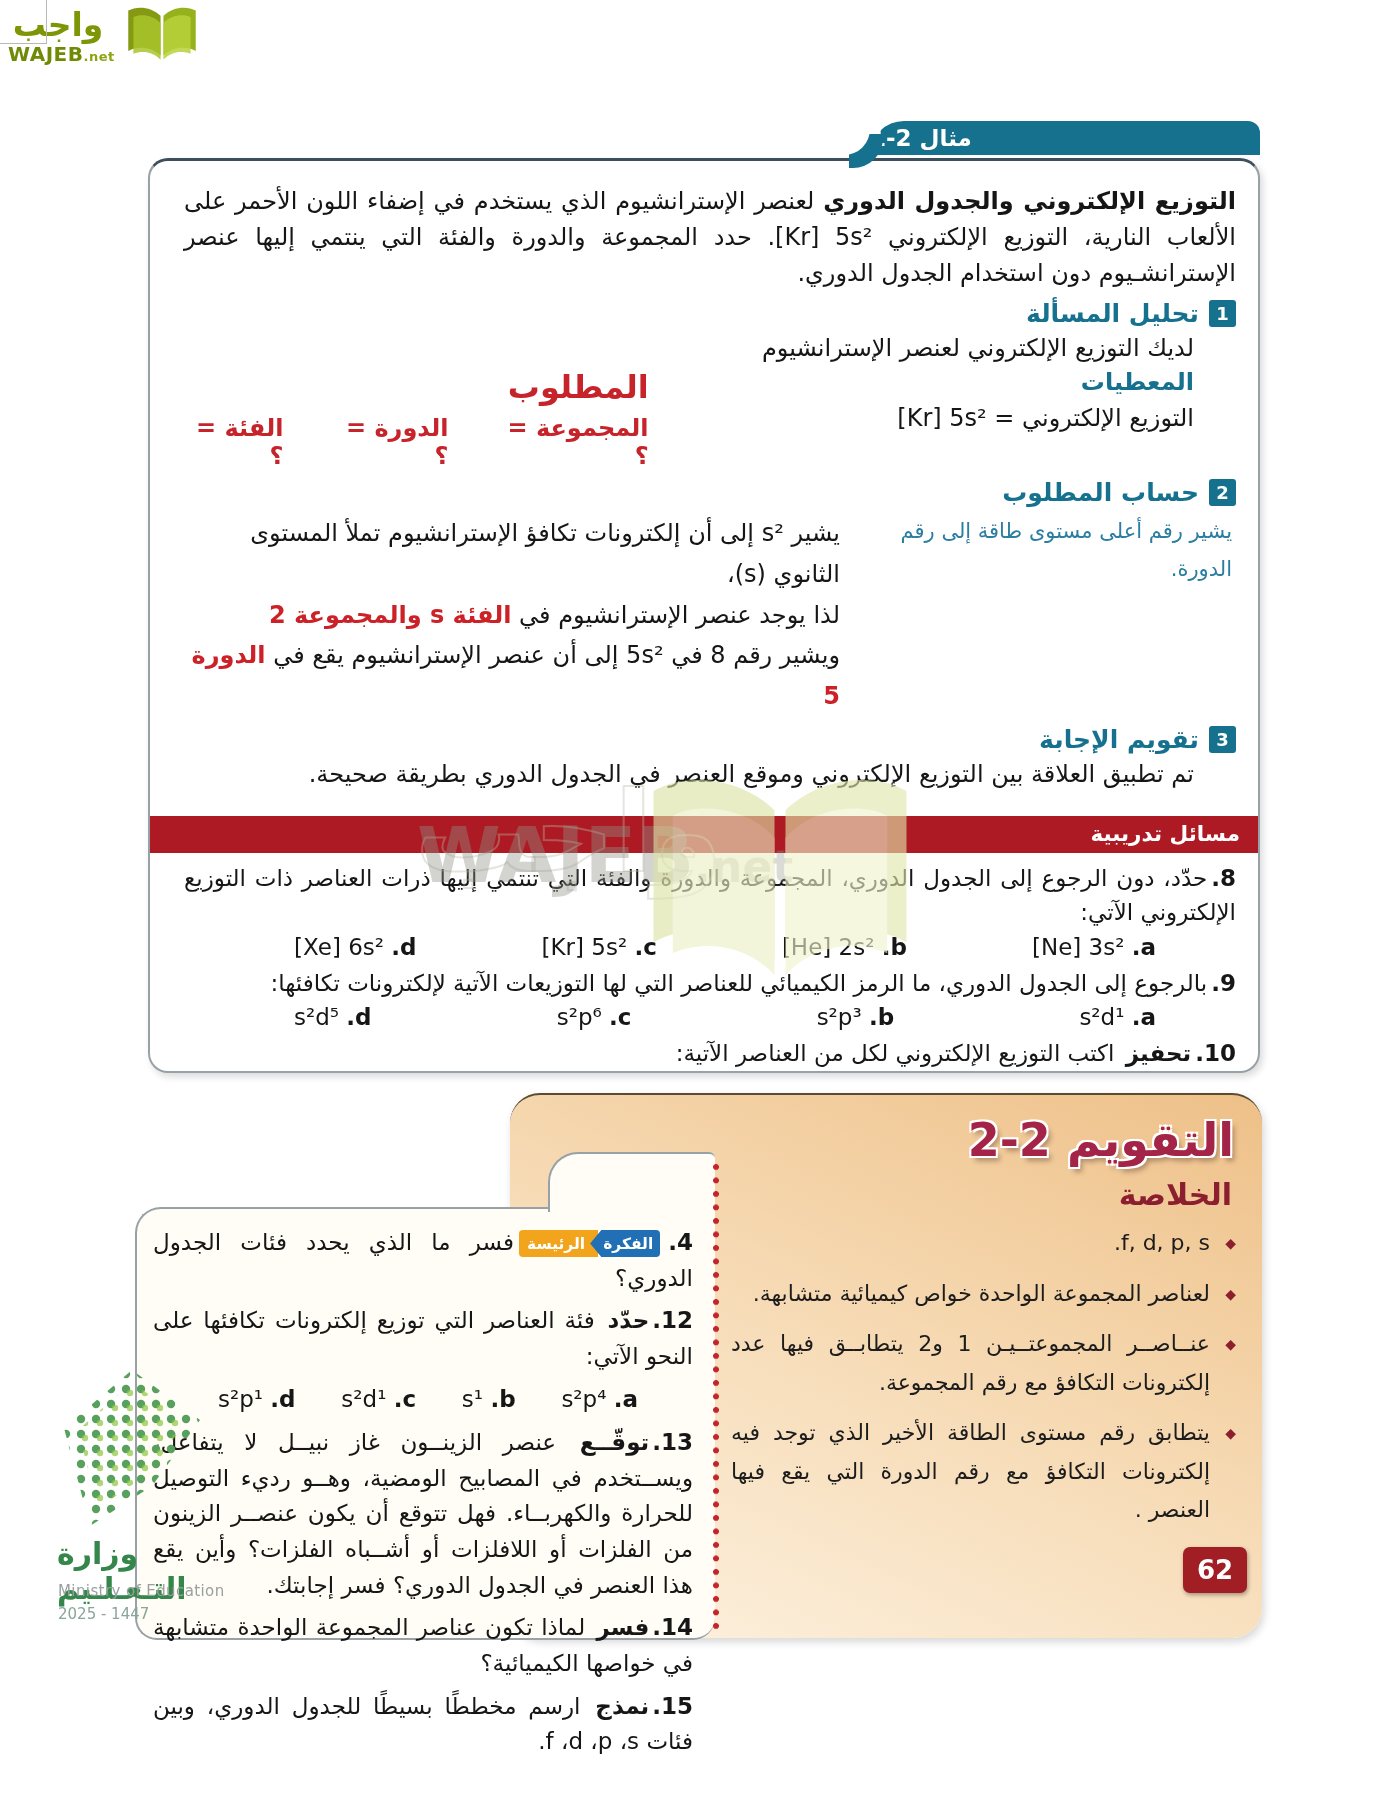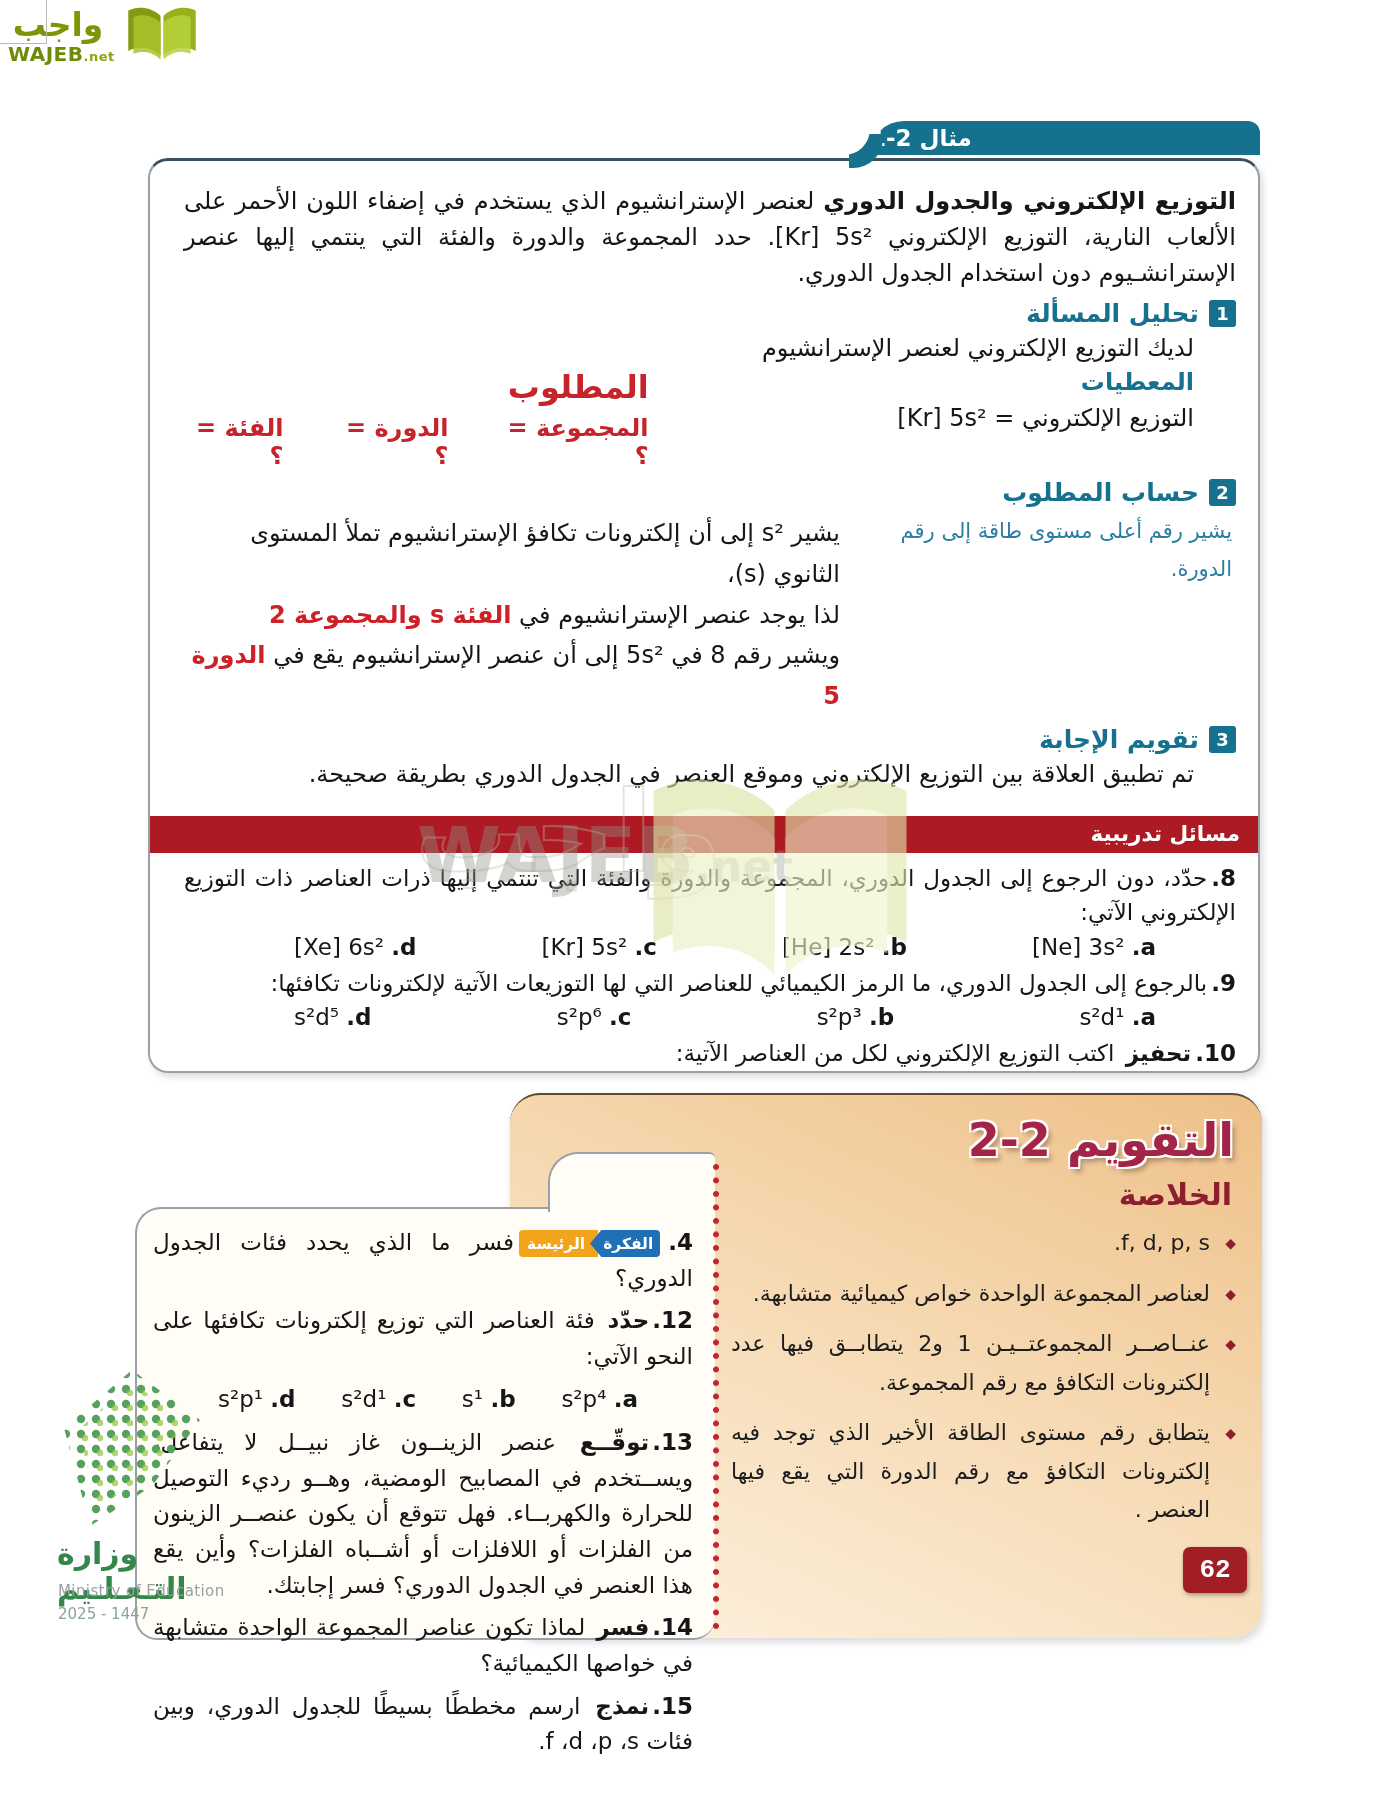--- a/index.html
+++ b/index.html
@@ -89,21 +89,21 @@
              margin-right:-8px; padding:2px 13px 2px 8px; border-radius:4px 0 0 4px; }
 
   
   .ministry { position:absolute; left:55px; top:1368px; width:230px; height:270px; z-index:6; direction:ltr; }
   .m-dots { position:absolute; left:5px; top:0; width:152px; height:162px; }
   .m-ar { position:absolute; left:2px; top:168px; width:200px; font-size:30px; font-weight:bold; color:#35864a; direction:rtl; text-align:left; }
   .m-en { position:absolute; left:3px; top:214px; font-size:15px; color:#9aa0a0; letter-spacing:.4px; }
   .m-years { position:absolute; left:3px; top:237px; font-size:15px; color:#8aa59a; }
   .page-badge { position:absolute; left:1183px; top:1547px; width:64px; height:46px; background:#a01e24; color:#fff;
                 border-radius:7px; display:flex; align-items:center; justify-content:center;
-                font-size:26px; font-weight:bold; box-shadow:1px 2px 4px rgba(0,0,0,.35); z-index:6;font-family:Liberation Mono, monospace; }
+                font-size:26px; font-weight:bold; box-shadow:1px 2px 4px rgba(0,0,0,.35); z-index:6; }
 </style>
 </head>
 <body>
 
 <div id="page">
 
   <div class="hdr-logo">
     <div class="hdr-text">
       <div class="hdr-ar">واجب</div>
       <div class="hdr-en"><span>WAJEB</span><span class="tld">.net</span></div>

